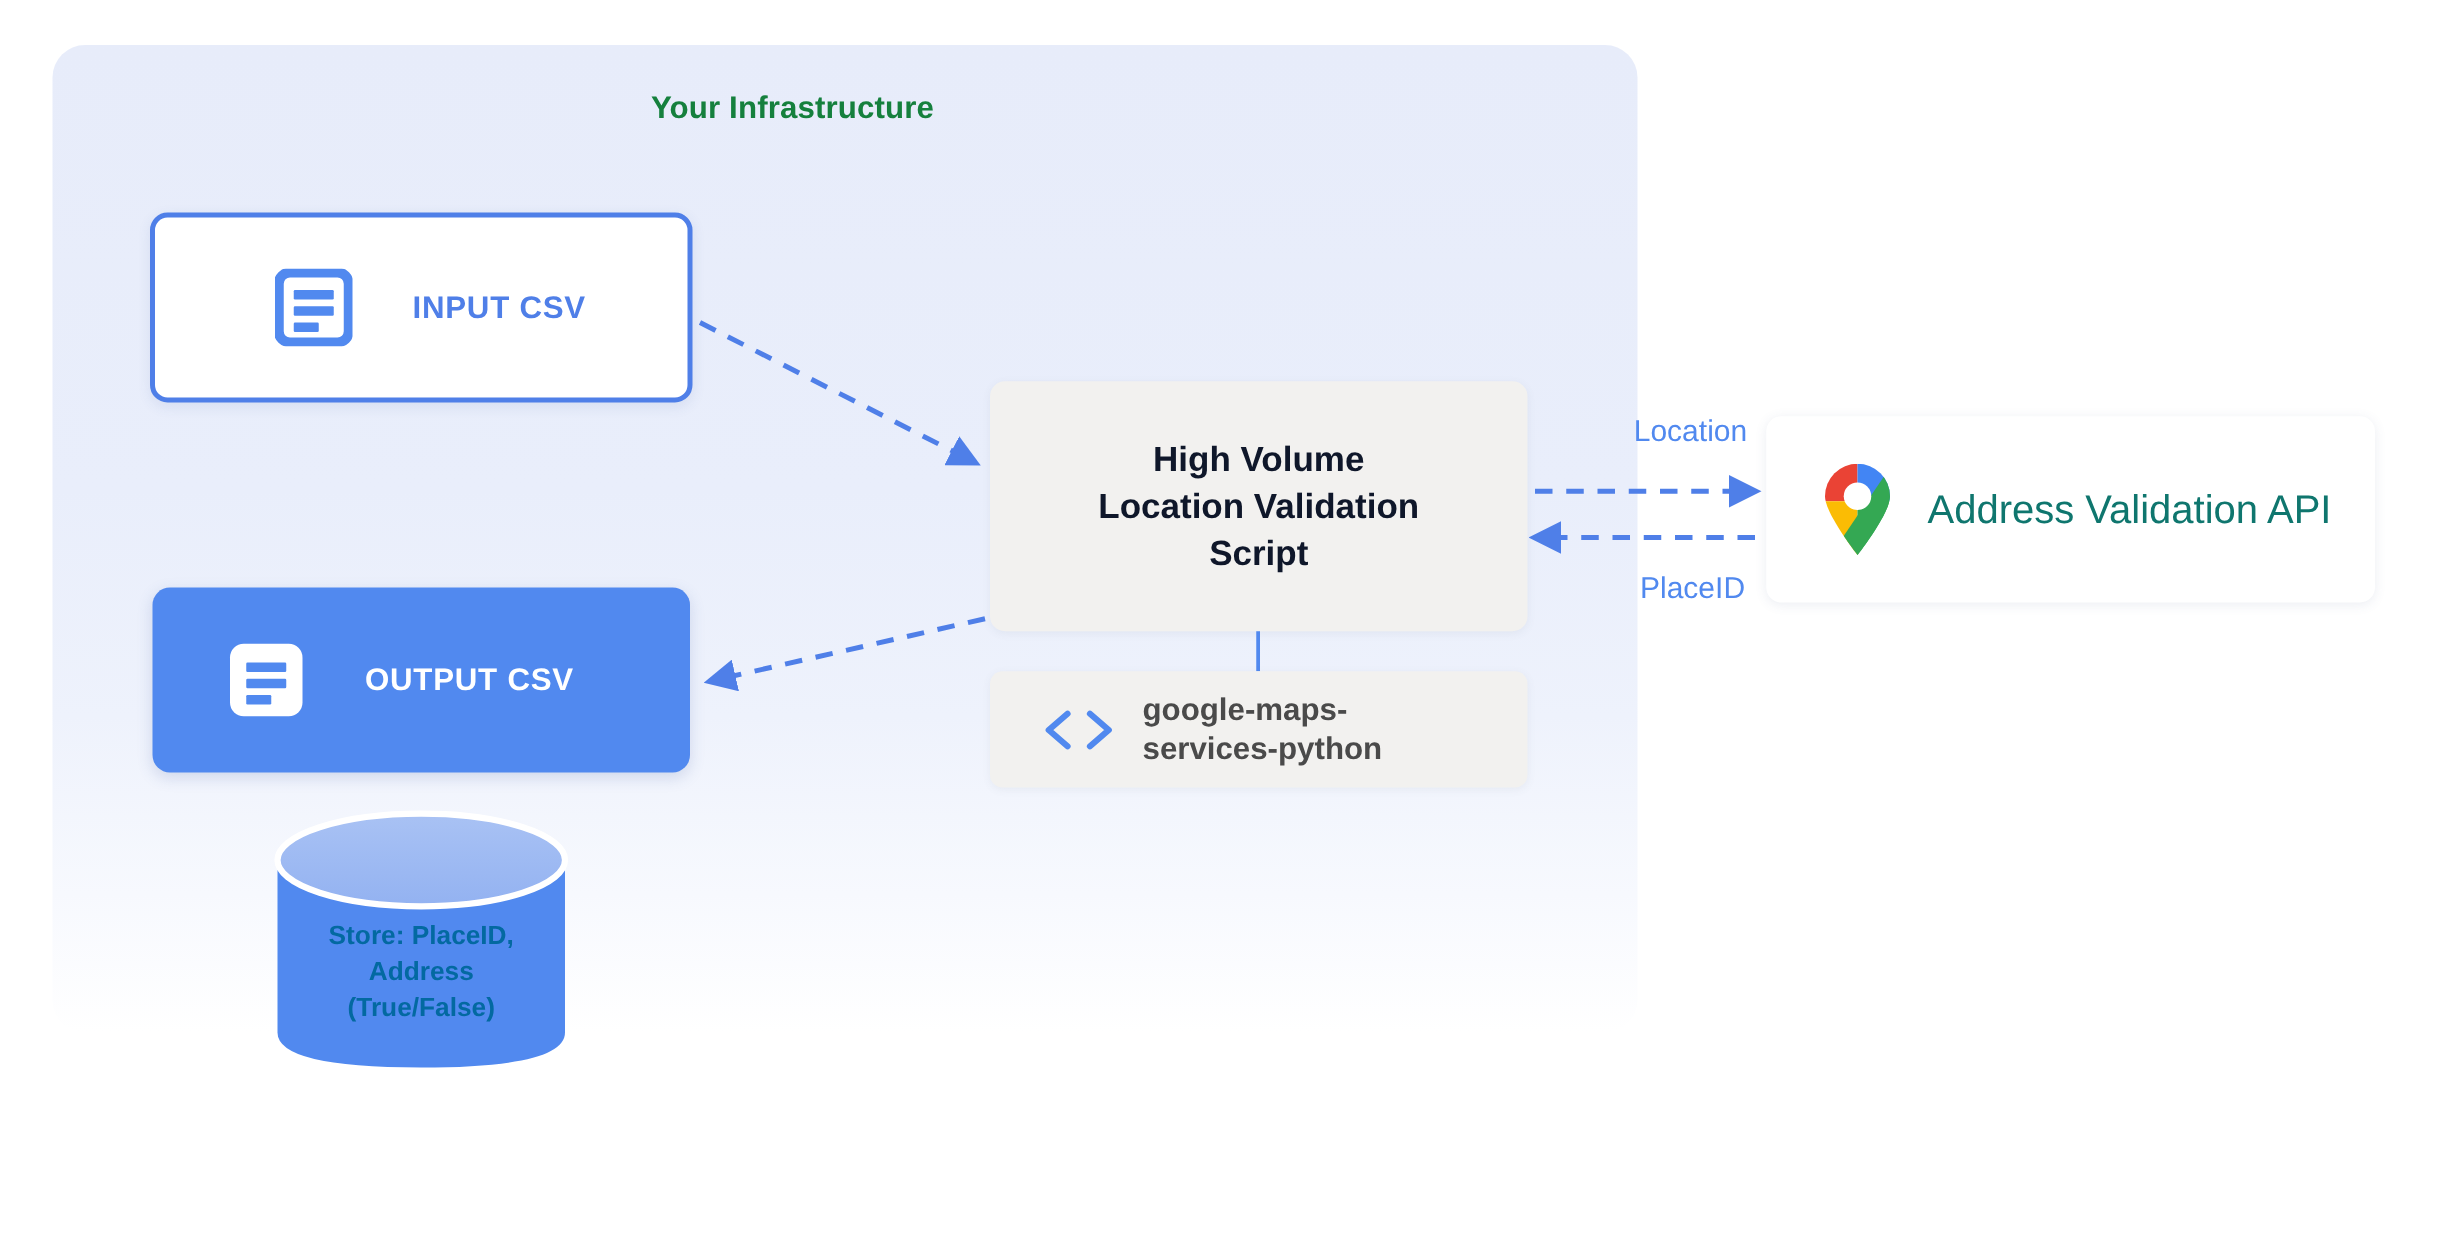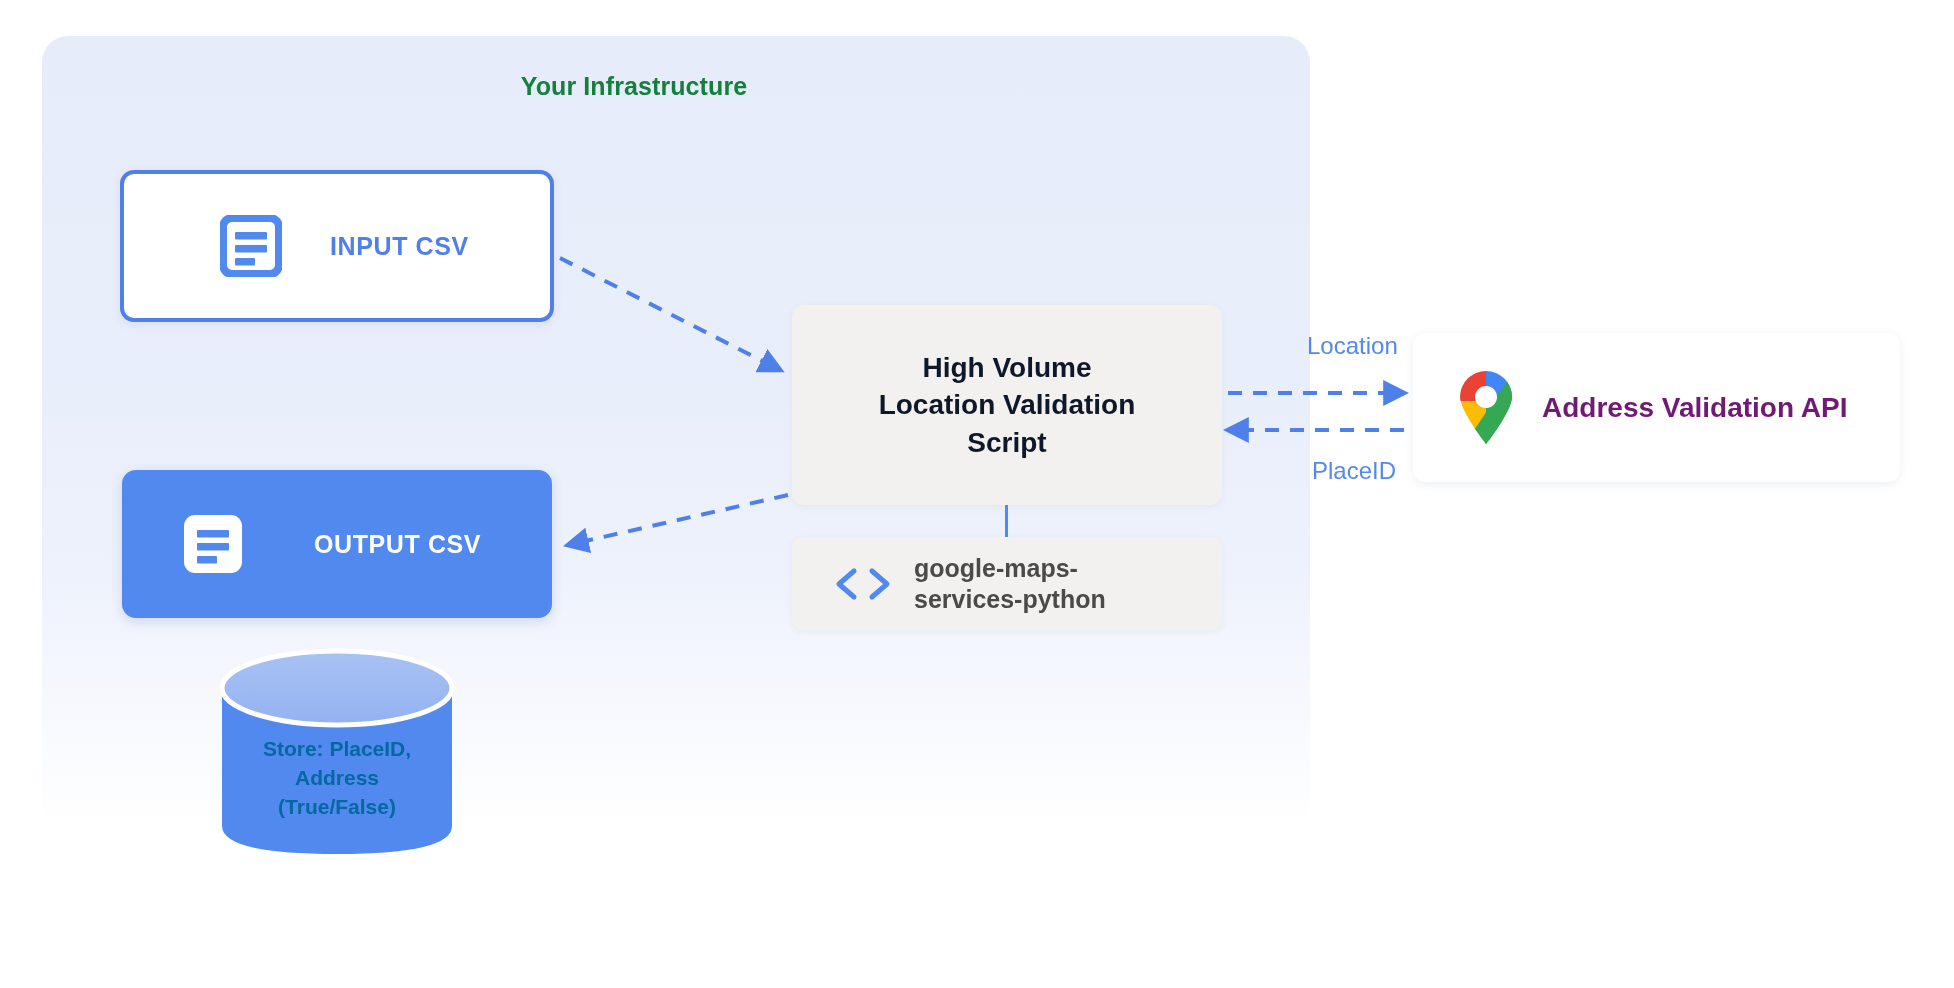--- a/index.html
+++ b/index.html
@@ -83,21 +83,21 @@
     background: #5189ef;
     border-radius: 14px;
     box-shadow: 0 4px 12px rgba(60,90,160,0.18);
     padding-left: 60px;
   }
   #output-csv .label {
     font-size: 25px;
     font-weight: 600;
     color: #ffffff;
     letter-spacing: 0.6px;
-    margin-left: 70px;
+    margin-left: 48px;
   }
 
   
   .doc-icon-outline {
     width: 62px; height: 62px;
     flex: 0 0 62px;
   }
   .doc-icon-solid {
     width: 62px; height: 62px;
     flex: 0 0 62px;
@@ -174,23 +174,23 @@
     align-items: center;
     box-shadow: 0 2px 9px rgba(70,90,140,0.10);
   }
   #maps-pin {
     margin-left: 45px;
     flex: 0 0 56px;
     width: 56px; height: 74px;
   }
   #api-box .label {
     margin-left: 28px;
-    font-size: 28px;
-    font-weight: 700;
-    color: #701a75;
+    font-size: 32px;
+    font-weight: 400;
+    color: #0f766e;
   }
 
   
   .edge-label {
     position: absolute;
     font-size: 24px;
     color: #5189ef;
     font-weight: 400;
     white-space: nowrap;
     margin-left: 41px;

